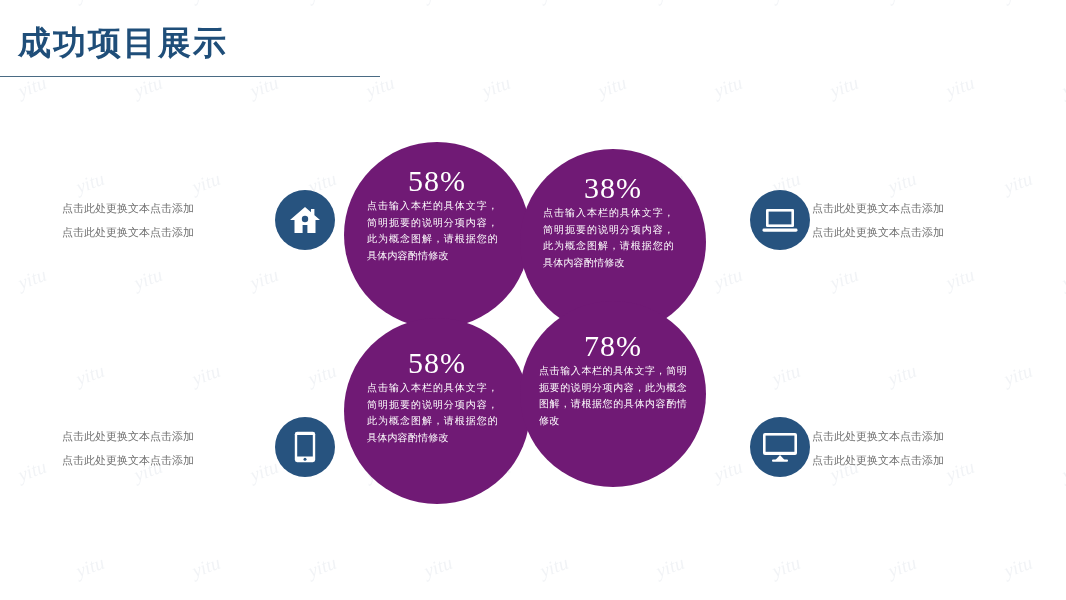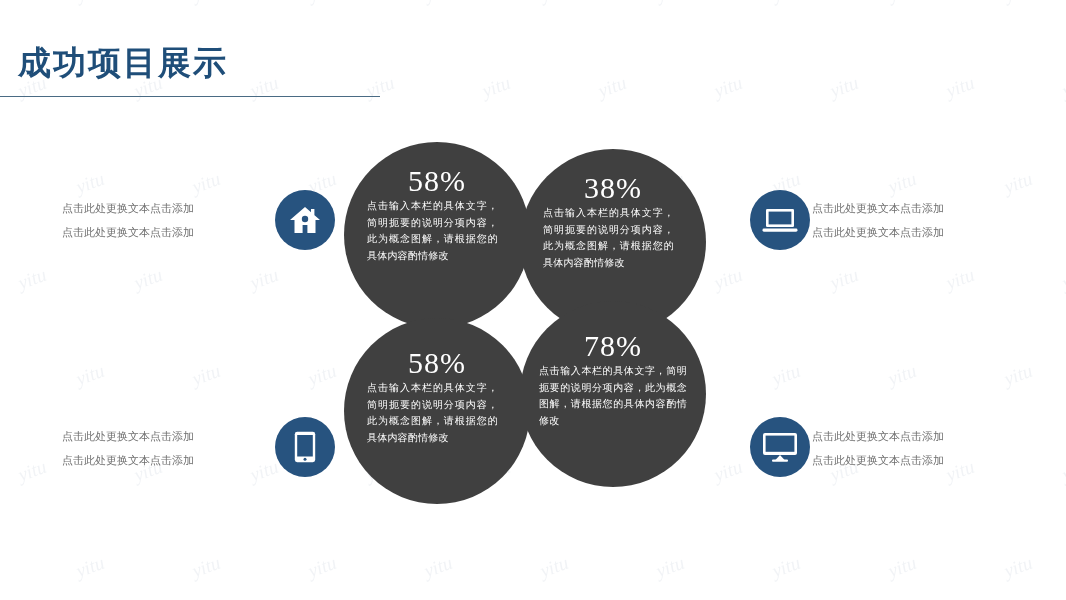--- a/index.html
+++ b/index.html
@@ -33,21 +33,20 @@
     user-select: none;
   }
 
   
   #header {
     position: absolute;
     left: 0;
     top: 22px;
     width: 1051px;
     z-index: 3;
-    margin-top: 20px;
   }
   #page-title {
     margin: 0;
     padding: 0 0 0 18px;
     font-size: 33px;
     line-height: 42px;
     font-weight: bold;
     color: #1f4e79;
     letter-spacing: 2px;
     font-family: "Liberation Sans", "DejaVu Sans", sans-serif;
@@ -69,21 +68,21 @@
     width: 1066px;
     height: 600px;
     z-index: 2;
   }
 
   .petal {
     position: absolute;
     width: 186px;
     height: 186px;
     border-radius: 50%;
-    background: #404040;
+    background: #701a75;
     box-sizing: border-box;
     padding: 0;
   }
   .petal-inner {
     position: absolute;
     left: 50%;
     top: 0;
     transform: translateX(-50%);
     width: 140px;
     text-align: left;

